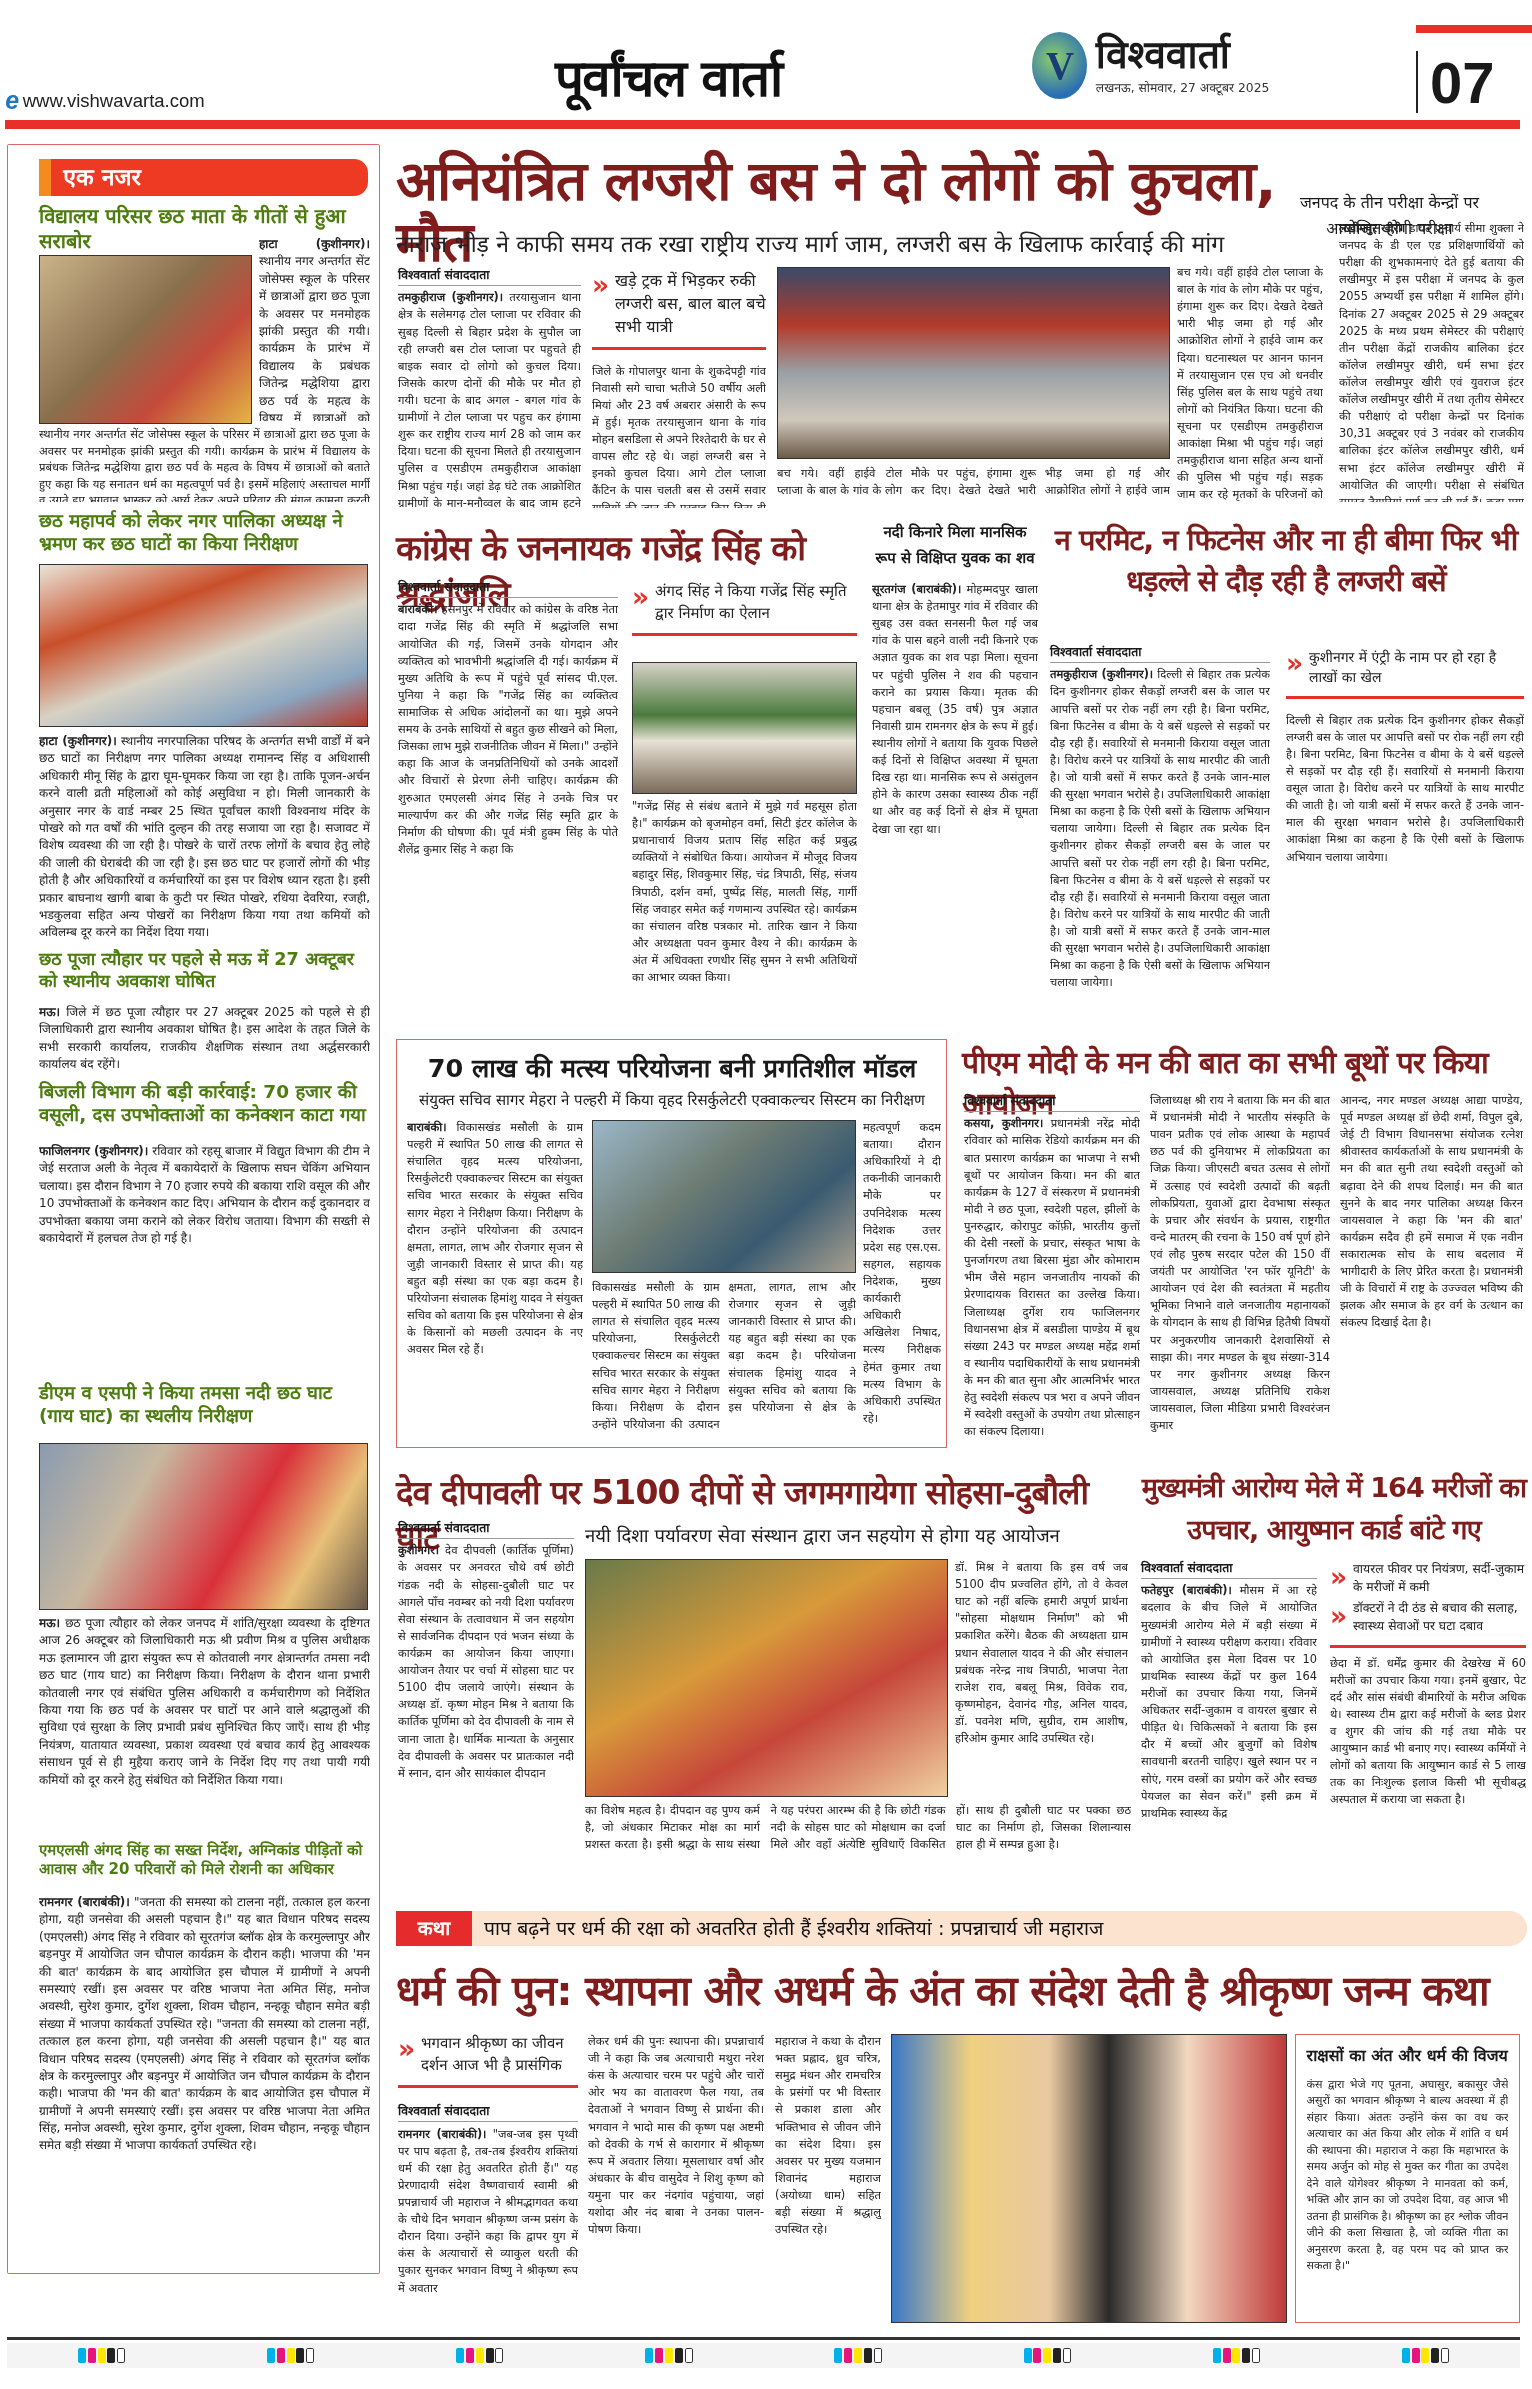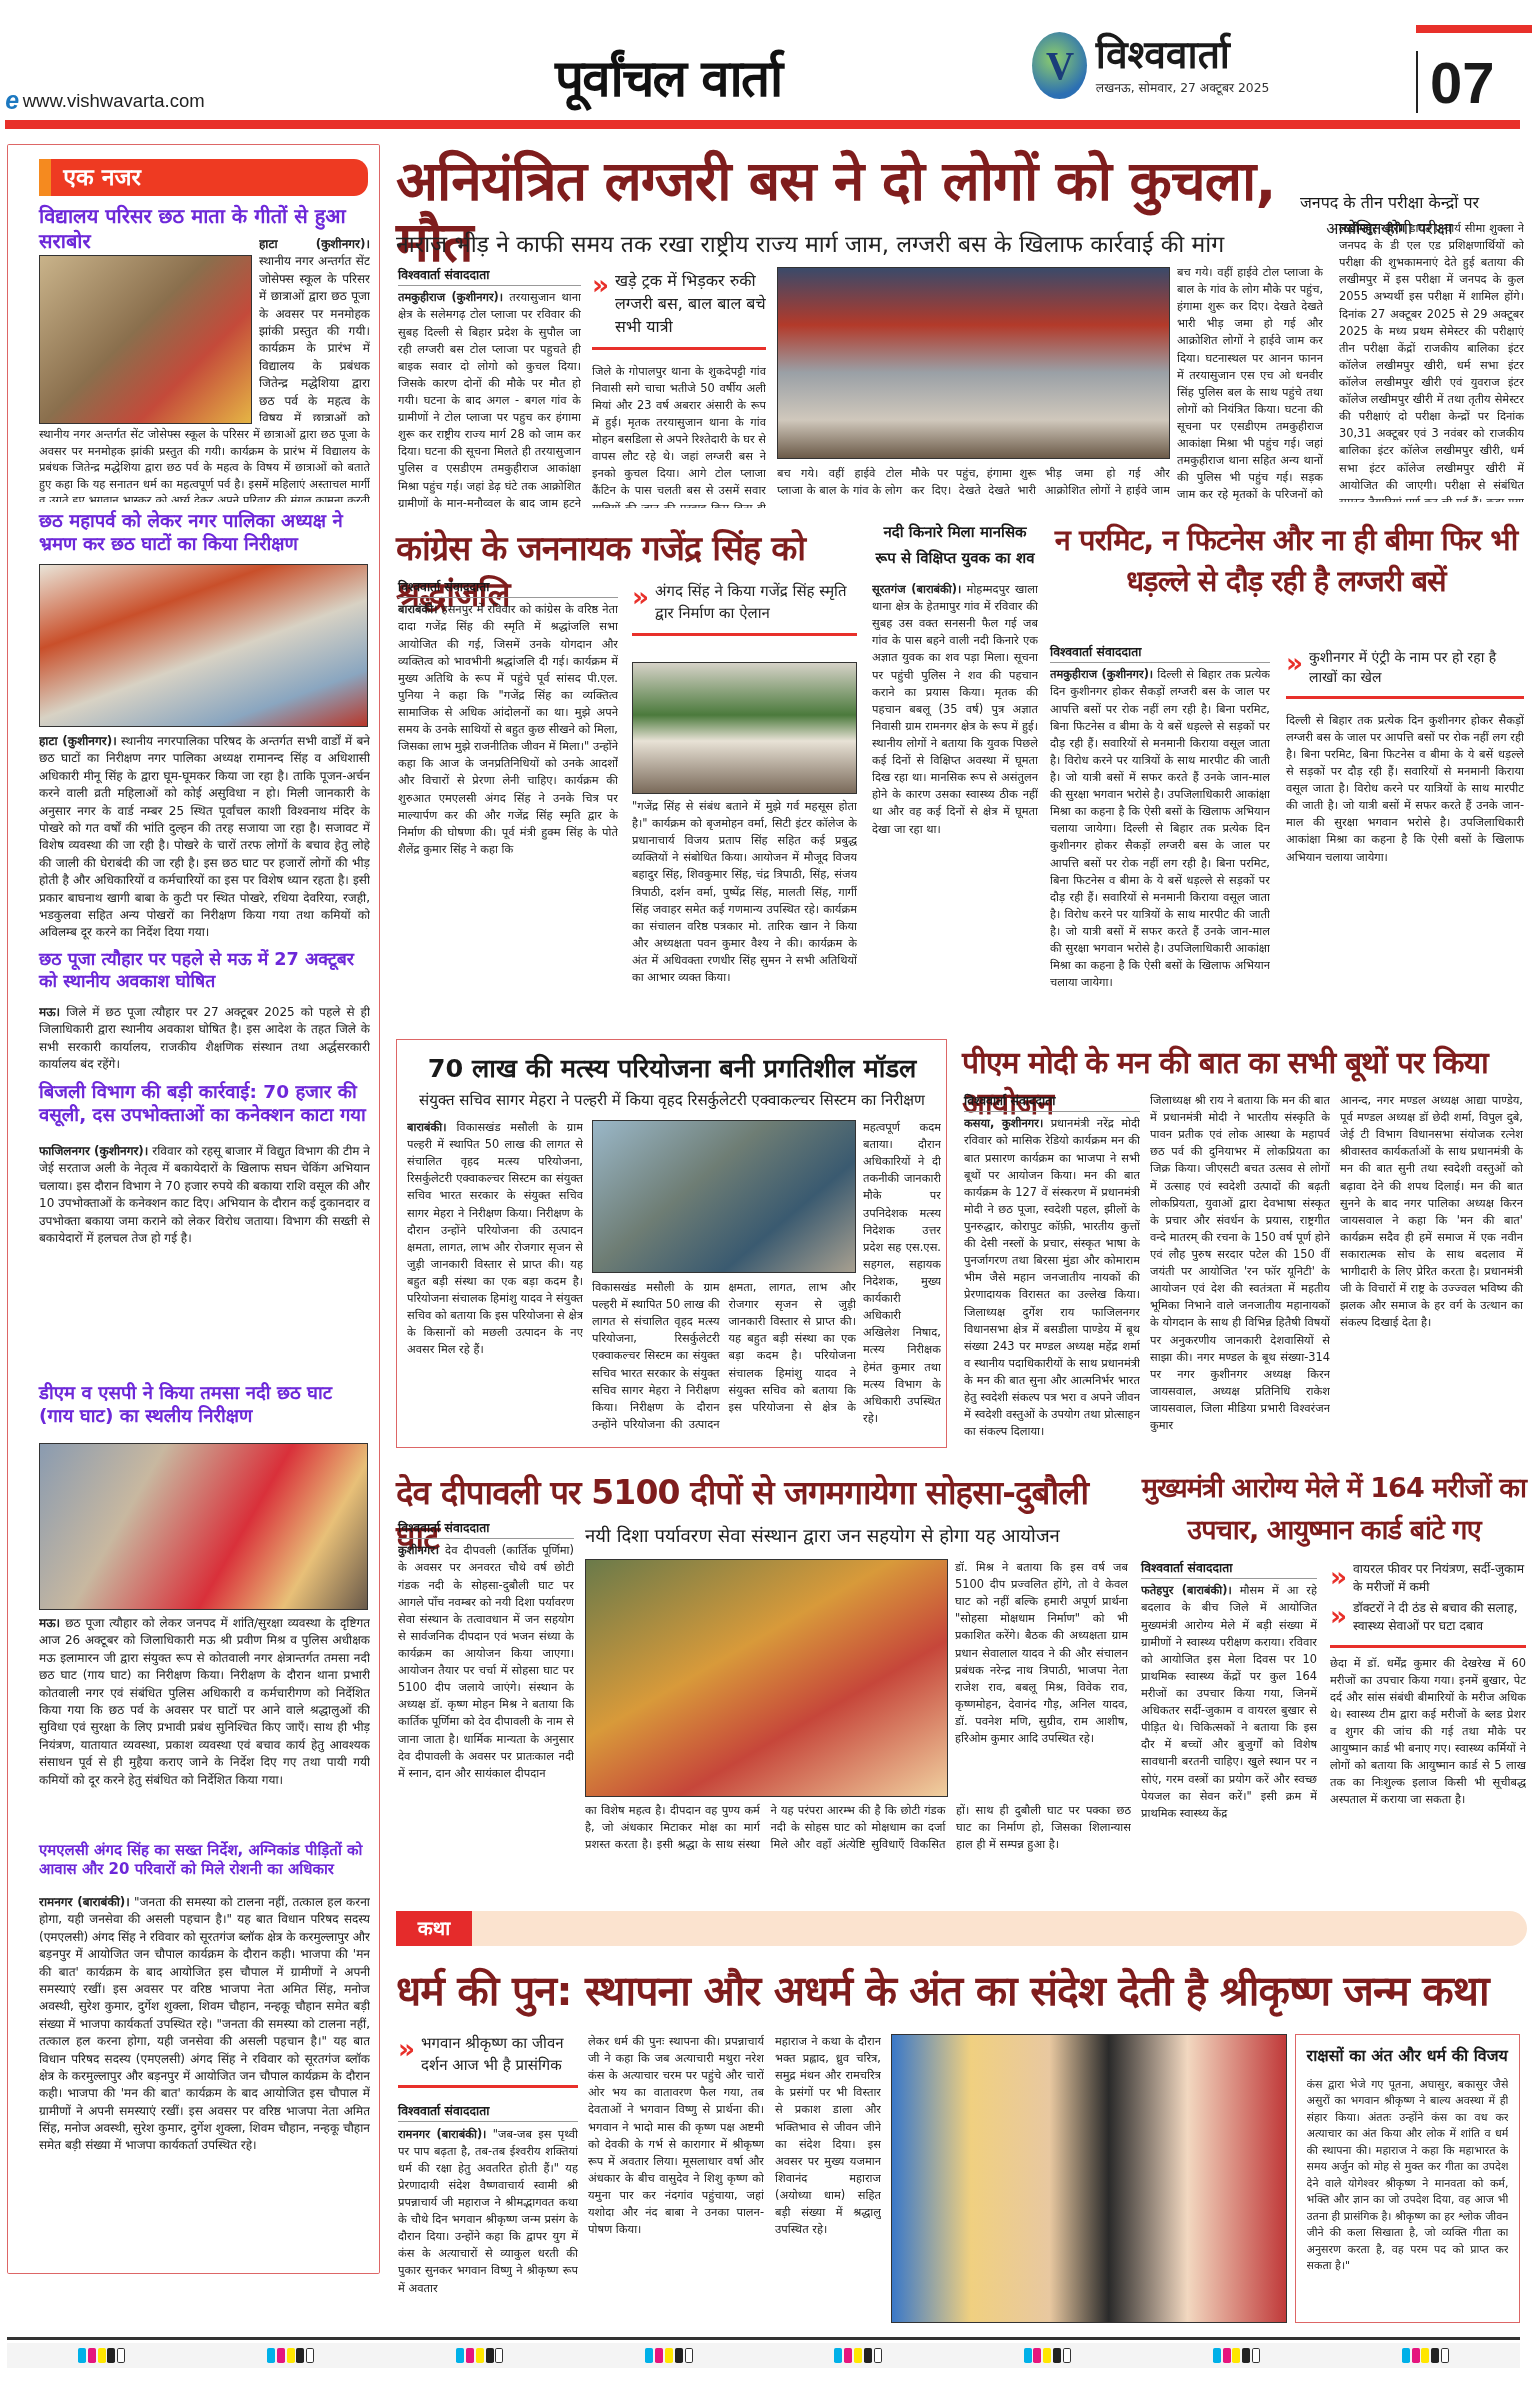--- a/index.html
+++ b/index.html
@@ -14,21 +14,21 @@
   .brand-logo::after { content: "V"; position: absolute; left: 14px; top: 10.6px; font-size: 39px; font-weight: bold; color: #1a3d7a; font-family: "Liberation Serif", serif; }
   .brand-name { font-size: 39px; font-weight: bold; color: #1a1a1a; line-height: 1; }
   .brand-date { font-size: 12.3px; color: #333; margin-top: 5.3px; }
   .pageno { left: 1416px; top: 25px; width: 137px; height: 104px; border-top: 8.8px solid #e8302a; border-right: 7px solid #e8302a; }
   .pageno .sep { position: absolute; left: 0; top: 17.6px; width: 1.8px; height: 62px; background: #222; }
   .pageno .num { position: absolute; left: 14px; top: 16px; font-size: 58px; font-weight: bold; font-family: "Liberation Sans", sans-serif; }
   .redbar { left: 5.3px; top: 120px; width: 1515px; height: 8.8px; background: #e8302a; }
   
   .leftbox { left: 7px; top: 144px; width: 373px; height: 2130px; border: 1.8px solid #d66; border-radius: 1.8px; }
   .ek-najar { left: 39px; top: 159px; width: 329px; height: 37px; background: #ee3a22; border-left: 12.3px solid #f58a1f; border-radius: 0 14px 14px 0; color: #fff; font-size: 23px; font-weight: bold; padding-left: 12.3px; line-height: 37px; }
-  .lhead { left: 39px; width: 331px; font-weight: bold; font-size: 21px; line-height: 1.25; color: #6d28d9; }
+  .lhead { left: 39px; width: 331px; font-weight: bold; font-size: 21px; line-height: 1.25; color: #4d7c0f; }
   .lbody { left: 39px; width: 331px; font-size: 12px; line-height: 1.45; color: #222; text-align: justify; }
   .lbody b { font-weight: bold; }
   .photo { background: linear-gradient(135deg, #c9b38a, #8a6f4d 45%, #c44a3a 70%, #e5b545); border: 0.9px solid #333; }
   .photo.ghat { background: linear-gradient(160deg, #e9e4d8, #c94f2a 30%, #d8d2c4 55%, #8aa6c0 80%, #b8372a); }
   .photo.dm { background: linear-gradient(120deg, #8a9bb0, #c8b8a0 30%, #d9303a 60%, #e8c078 80%, #6a5a4a); }
   .photo.bus { background: linear-gradient(180deg, #3a4a6a 0%, #b33a2a 30%, #9aa0a6 55%, #d0c8bc 80%, #6b5a48); }
   .photo.fish { background: linear-gradient(140deg, #9ab7c8, #6e7d74 40%, #3a5a70 70%, #a8a090); }
   .photo.cong { background: linear-gradient(180deg, #d6d2c8 0%, #4b7a3c 40%, #e8e2d6 60%, #7a6a5a 100%); }
   .photo.dee { background: linear-gradient(150deg, #6a7a4a, #d89a3a 40%, #c6463a 65%, #f0d0a0); }
   .photo.krishna { background: linear-gradient(90deg, #3a78c8 0%, #f0d080 20%, #e8c8a0 40%, #2a2a2a 55%, #f2d8c0 75%, #c03a3a 100%); }
@@ -169,20 +169,21 @@
   <div class="body" style="height:326px;overflow:hidden;margin-top:3.5px;"><b>फतेहपुर (बाराबंकी)।</b> <span>मौसम में आ रहे बदलाव के बीच जिले में आयोजित मुख्यमंत्री आरोग्य मेले में बड़ी संख्या में ग्रामीणों ने स्वास्थ्य परीक्षण कराया। रविवार को आयोजित इस मेला दिवस पर 10 प्राथमिक स्वास्थ्य केंद्रों पर कुल 164 मरीजों का उपचार किया गया, जिनमें अधिकतर सर्दी-जुकाम व वायरल बुखार से पीड़ित थे। चिकित्सकों ने बताया कि इस दौर में बच्चों और बुजुर्गों को विशेष सावधानी बरतनी चाहिए। खुले स्थान पर न सोएं, गरम वस्त्रों का प्रयोग करें और स्वच्छ पेयजल का सेवन करें।" इसी क्रम में प्राथमिक स्वास्थ्य केंद्र</span></div>
 </div>
 <div class="abs" style="left:1330px;top:1561px;width:196px;">
   <div class="pull" style="font-size:12.3px;border-bottom:none;padding-bottom:3.5px;">वायरल फीवर पर नियंत्रण, सर्दी-जुकाम के मरीजों में कमी</div>
   <div class="pull" style="font-size:12.3px;">डॉक्टरों ने दी ठंड से बचाव की सलाह, स्वास्थ्य सेवाओं पर घटा दबाव</div>
   <div class="body" style="height:220px;overflow:hidden;margin-top:7px;">छेदा में डॉ. धर्मेंद्र कुमार की देखरेख में 60 मरीजों का उपचार किया गया। इनमें बुखार, पेट दर्द और सांस संबंधी बीमारियों के मरीज अधिक थे। स्वास्थ्य टीम द्वारा कई मरीजों के ब्लड प्रेशर व शुगर की जांच की गई तथा मौके पर आयुष्मान कार्ड भी बनाए गए। स्वास्थ्य कर्मियों ने लोगों को बताया कि आयुष्मान कार्ड से 5 लाख तक का निःशुल्क इलाज किसी भी सूचीबद्ध अस्पताल में कराया जा सकता है।</div>
 </div>
 
 <div class="abs katha-bar">
   <div class="katha-tag">कथा</div>
+  <div class="katha-text">पाप बढ़ने पर धर्म की रक्षा को अवतरित होती हैं ईश्वरीय शक्तियां : प्रपन्नाचार्य जी महाराज</div>
 </div>
 <div class="abs h-main" style="left:396px;top:1961px;width:1131px;font-size:41px;">धर्म की पुन: स्थापना और अधर्म के अंत का संदेश देती है श्रीकृष्ण जन्म कथा</div>
 <div class="abs" style="left:398px;top:2033px;width:180px;">
   <div class="pull" style="font-size:15px;">भगवान श्रीकृष्ण का जीवन दर्शन आज भी है प्रासंगिक</div>
   <div class="byline" style="margin-top:14px;">विश्ववार्ता संवाददाता</div>
   <div class="body" style="height:194px;overflow:hidden;margin-top:3.5px;"><b>रामनगर (बाराबंकी)।</b> <span>"जब-जब इस पृथ्वी पर पाप बढ़ता है, तब-तब ईश्वरीय शक्तियां धर्म की रक्षा हेतु अवतरित होती हैं।" यह प्रेरणादायी संदेश वैष्णवाचार्य स्वामी श्री प्रपन्नाचार्य जी महाराज ने श्रीमद्भागवत कथा के चौथे दिन भगवान श्रीकृष्ण जन्म प्रसंग के दौरान दिया। उन्होंने कहा कि द्वापर युग में कंस के अत्याचारों से व्याकुल धरती की पुकार सुनकर भगवान विष्णु ने श्रीकृष्ण रूप में अवतार</span></div>
 </div>
 <div class="abs body" style="left:588px;top:2033px;width:176px;height:291px;overflow:hidden;"><span>लेकर धर्म की पुनः स्थापना की। प्रपन्नाचार्य जी ने कहा कि जब अत्याचारी मथुरा नरेश कंस के अत्याचार चरम पर पहुंचे और चारों ओर भय का वातावरण फैल गया, तब देवताओं ने भगवान विष्णु से प्रार्थना की। भगवान ने भादो मास की कृष्ण पक्ष अष्टमी को देवकी के गर्भ से कारागार में श्रीकृष्ण रूप में अवतार लिया। मूसलाधार वर्षा और अंधकार के बीच वासुदेव ने शिशु कृष्ण को यमुना पार कर नंदगांव पहुंचाया, जहां यशोदा और नंद बाबा ने उनका पालन-पोषण किया।</span></div>
 <div class="abs body" style="left:775px;top:2033px;width:106px;height:291px;overflow:hidden;">महाराज ने कथा के दौरान भक्त प्रह्लाद, ध्रुव चरित्र, समुद्र मंथन और रामचरित्र के प्रसंगों पर भी विस्तार से प्रकाश डाला और भक्तिभाव से जीवन जीने का संदेश दिया। इस अवसर पर मुख्य यजमान शिवानंद महाराज (अयोध्या धाम) सहित बड़ी संख्या में श्रद्धालु उपस्थित रहे।</div>
 <div class="abs photo krishna" style="left:891px;top:2034px;width:396px;height:289px;"></div>

